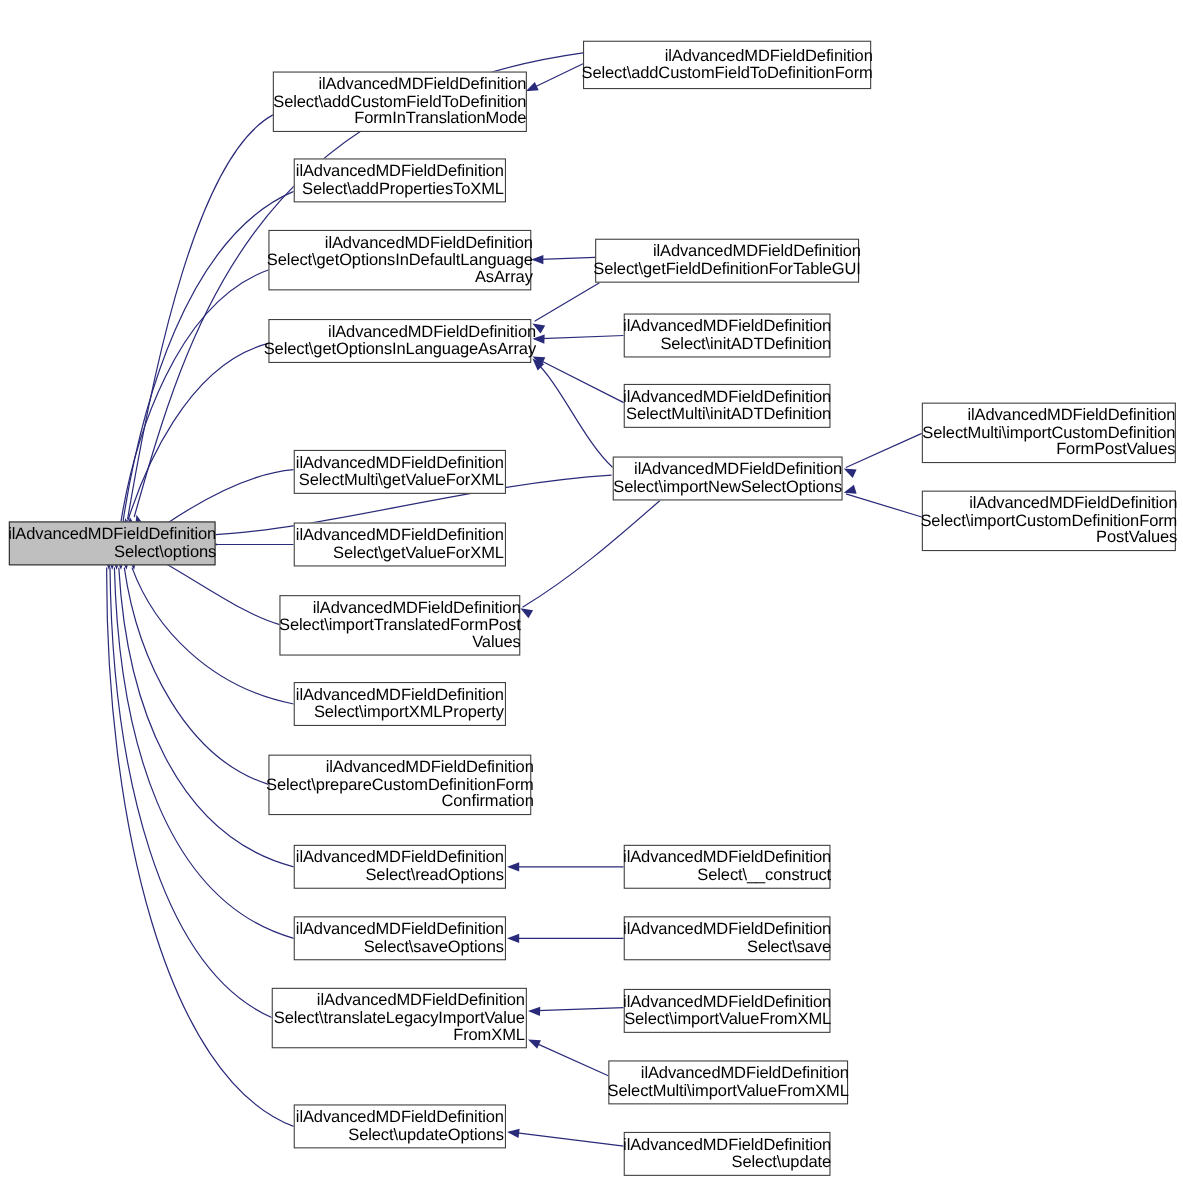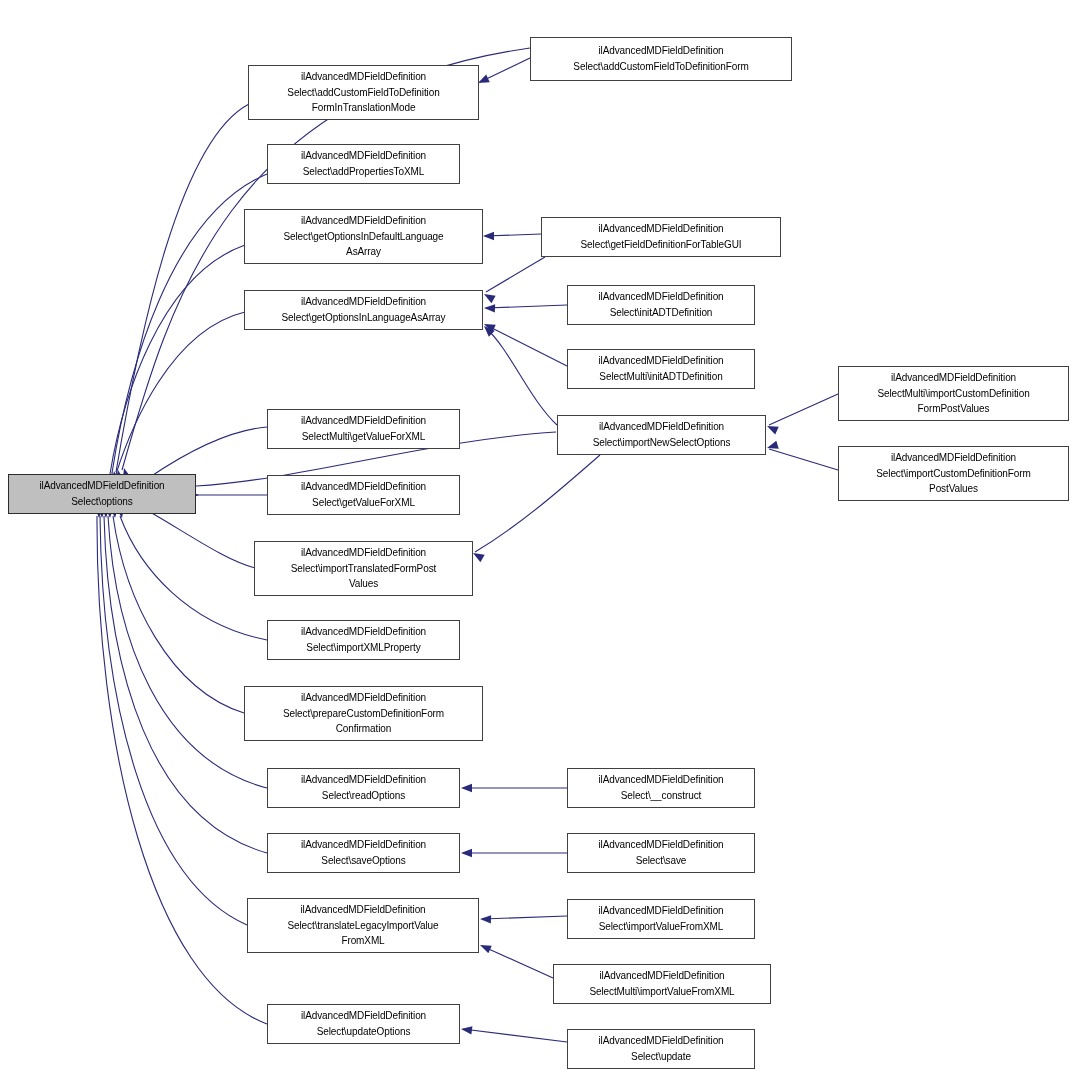--- a/index.html
+++ b/index.html
@@ -22,24 +22,24 @@
     width: 1075px;
     height: 1075px;
     pointer-events: none;
   }
   .node {
     position: absolute;
     box-sizing: border-box;
     border: 1px solid #404040;
     background: #ffffff;
     color: #000000;
-    font-size: 10px;
+    font-size: 15px;
     line-height: 15.6px;
     letter-spacing: -0.1px;
-    text-align: center;
+    text-align: right;
     display: flex;
     align-items: center;
     justify-content: center;
     padding: 1px 3px;
     white-space: pre-line;
     z-index: 5;
   }
   .node.root {
     background: #bfbfbf;
     border: 1px solid #2b2b2b;

